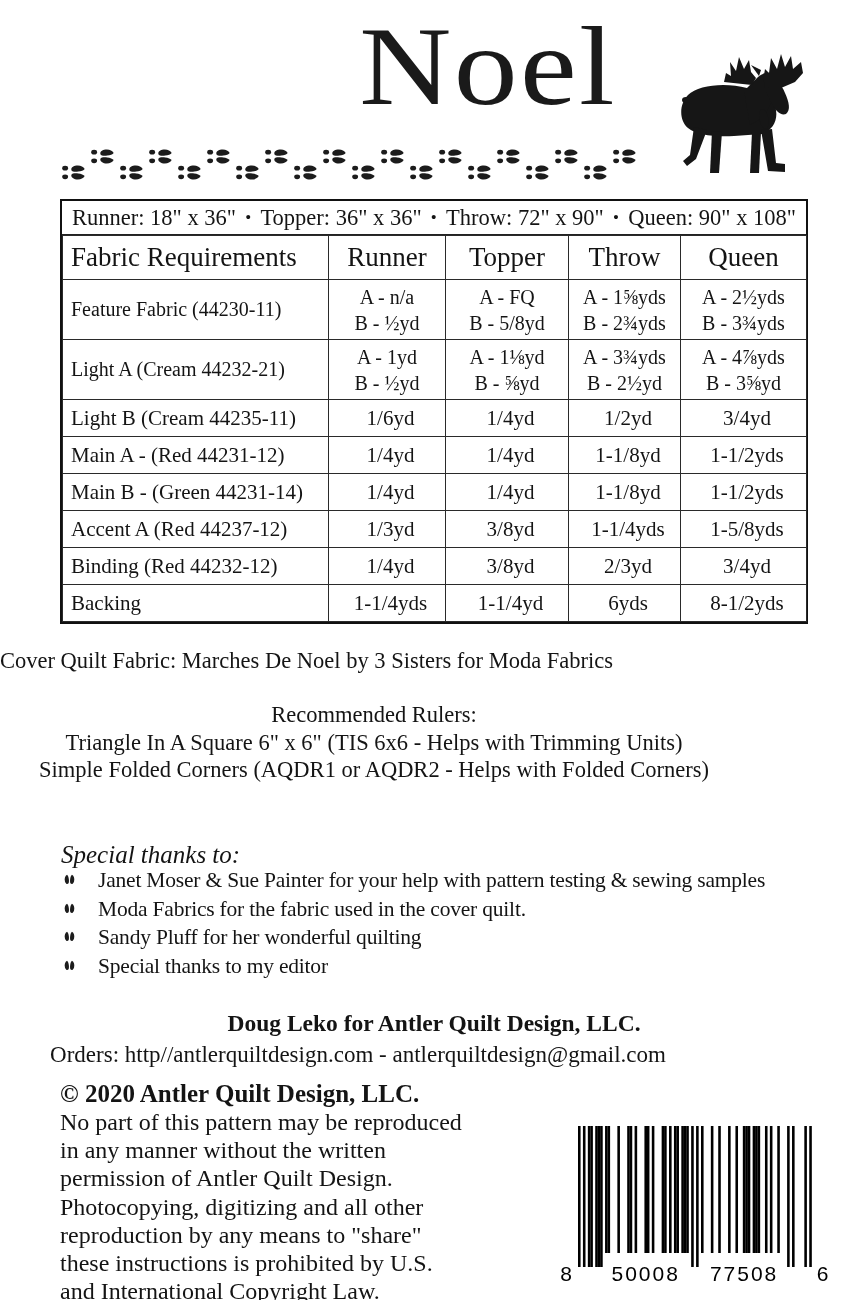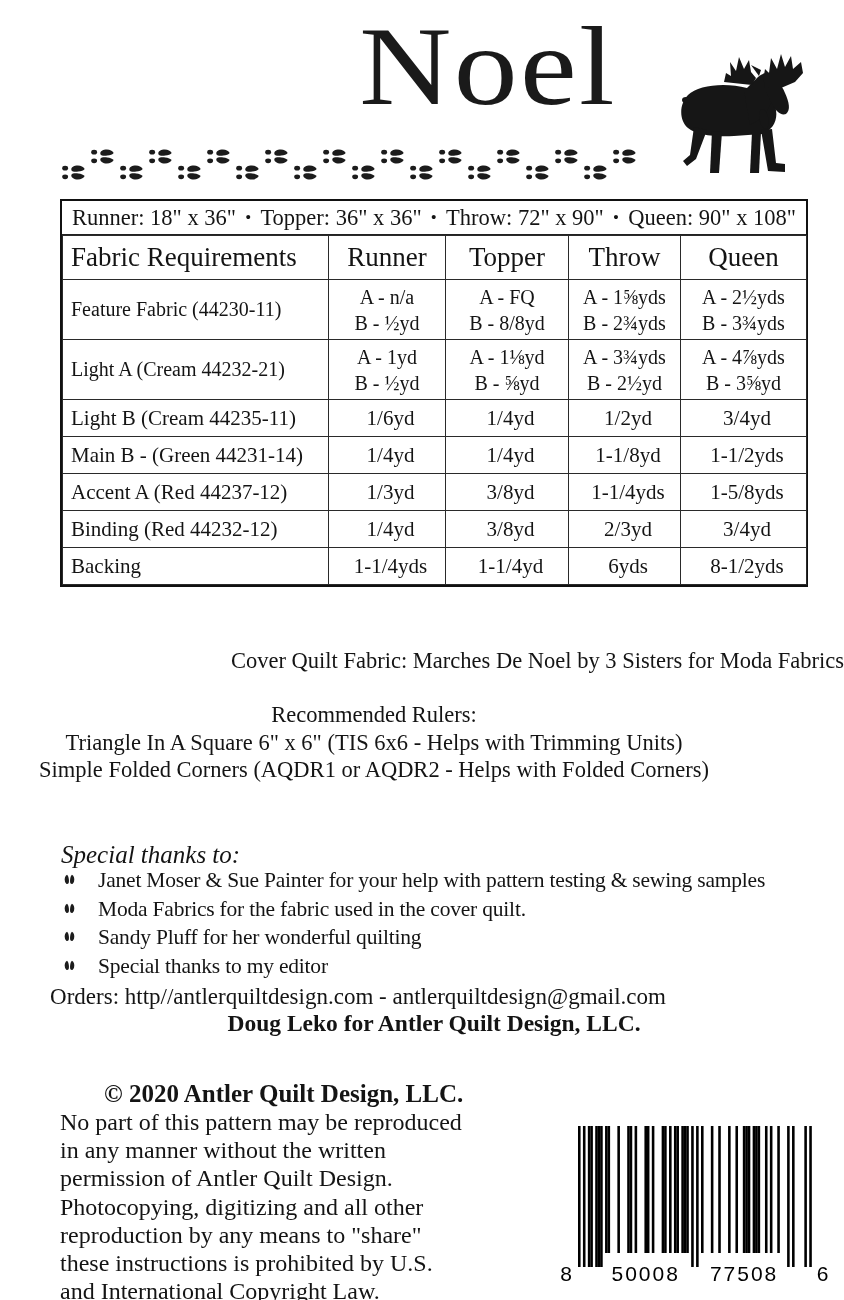--- a/index.html
+++ b/index.html
@@ -27,31 +27,31 @@
   .sizes .dot{font-size:17px;}
   .ftable{border-collapse:collapse;width:100%;table-layout:fixed;}
   .ftable th,.ftable td{border:1.4px solid #2a2a2a;white-space:nowrap;}
   .ftable th.lab,.ftable td.lab{text-align:left;padding-left:8px;}
   .ftable th.val,.ftable td.val{text-align:center;}
   .ftable thead th{font-weight:normal;font-size:27px;height:41px;}
   .ftable td.lab{font-size:21.5px;}
   .ftable tr.one td{height:34px;font-size:21px;padding-left:8px;}
   .ftable tr.two td{height:57px;font-size:20px;}
   .ftable tr.two td.val div{line-height:26px;}
-  .coverline{position:absolute;left:0;top:648px;width:844px;text-align:right;font-size:22.5px;}
+  .coverline{position:absolute;left:0;top:648px;width:844px;text-align:left;font-size:22.5px;}
   .rulers{position:absolute;left:0;top:701px;width:748px;text-align:center;font-size:22.5px;line-height:27.5px;}
   .thanks-head{position:absolute;left:61px;top:841px;font-size:25px;font-weight:normal;font-style:italic;}
   .thanks-list{position:absolute;left:61px;top:868px;width:780px;margin:0;padding:0;list-style:none;}
   .thanks-list li{display:flex;align-items:flex-start;height:28.6px;font-size:21.5px;letter-spacing:-0.2px;}
   .thanks-list .bullet{width:14px;margin:3px 0 0 2px;flex:0 0 auto;}
   .thanks-list .bullet svg{width:13px;height:17px;fill:#1c1c1c;display:block;}
   .thanks-list .txt{padding-left:21px;}
   .byline{position:absolute;left:12px;top:1010px;width:844px;text-align:center;font-size:23.5px;font-weight:bold;}
-  .orders{position:absolute;left:0;top:984px;width:716px;text-align:center;font-size:23px;}
-  .cr-head{position:absolute;left:60px;top:1080px;font-size:25px;font-weight:bold;margin-left:44px;}
+  .orders{position:absolute;left:0;top:1042px;width:716px;text-align:center;font-size:23px;}
+  .cr-head{position:absolute;left:60px;top:1080px;font-size:25px;font-weight:bold;}
   .cr-text{position:absolute;left:60px;top:1108px;width:430px;font-size:24px;line-height:28.2px;}
   .barcode{position:absolute;left:556px;top:1126px;width:280px;height:160px;}
   .bdig text{font-family:"Liberation Sans", sans-serif;font-size:21px;text-anchor:middle;fill:#000;letter-spacing:2px;}
 </style>
 </head>
 <body>
 
 <div class="page">
 
   <svg class="defs" aria-hidden="true">
@@ -217,21 +217,21 @@
         </thead>
       <tbody>
           <tr class="two">
             <td class="lab">Feature Fabric (44230-11)</td>
             <td class="val">
               <div>A - n/a</div>
               <div>B - ½yd</div>
             </td>
             <td class="val">
               <div>A - FQ</div>
-              <div>B - 8/8yd</div>
+              <div>B - 5/8yd</div>
             </td>
             <td class="val">
               <div>A - 1⅝yds</div>
               <div>B - 2¾yds</div>
             </td>
             <td class="val">
               <div>A - 2½yds</div>
               <div>B - 3¾yds</div>
             </td>
           </tr>
@@ -253,20 +253,27 @@
               <div>A - 4⅞yds</div>
               <div>B - 3⅝yd</div>
             </td>
           </tr>
           <tr class="one">
             <td class="lab">Light B (Cream 44235-11)</td>
             <td class="val">1/6yd</td>
             <td class="val">1/4yd</td>
             <td class="val">1/2yd</td>
             <td class="val">3/4yd</td>
+          </tr>
+          <tr class="one">
+            <td class="lab">Main A - (Red 44231-12)</td>
+            <td class="val">1/4yd</td>
+            <td class="val">1/4yd</td>
+            <td class="val">1-1/8yd</td>
+            <td class="val">1-1/2yds</td>
           </tr>
           <tr class="one">
             <td class="lab">Main B - (Green 44231-14)</td>
             <td class="val">1/4yd</td>
             <td class="val">1/4yd</td>
             <td class="val">1-1/8yd</td>
             <td class="val">1-1/2yds</td>
           </tr>
           <tr class="one">
             <td class="lab">Accent A (Red 44237-12)</td>

